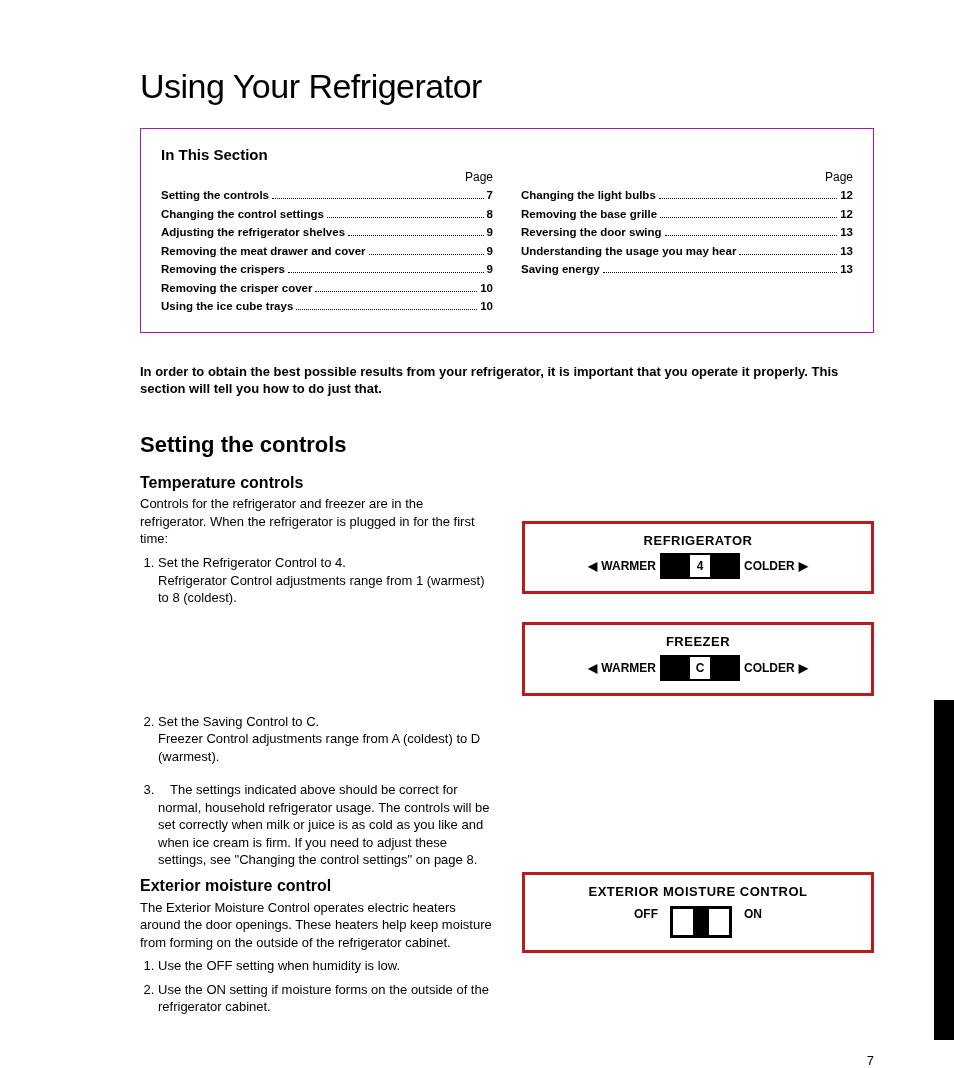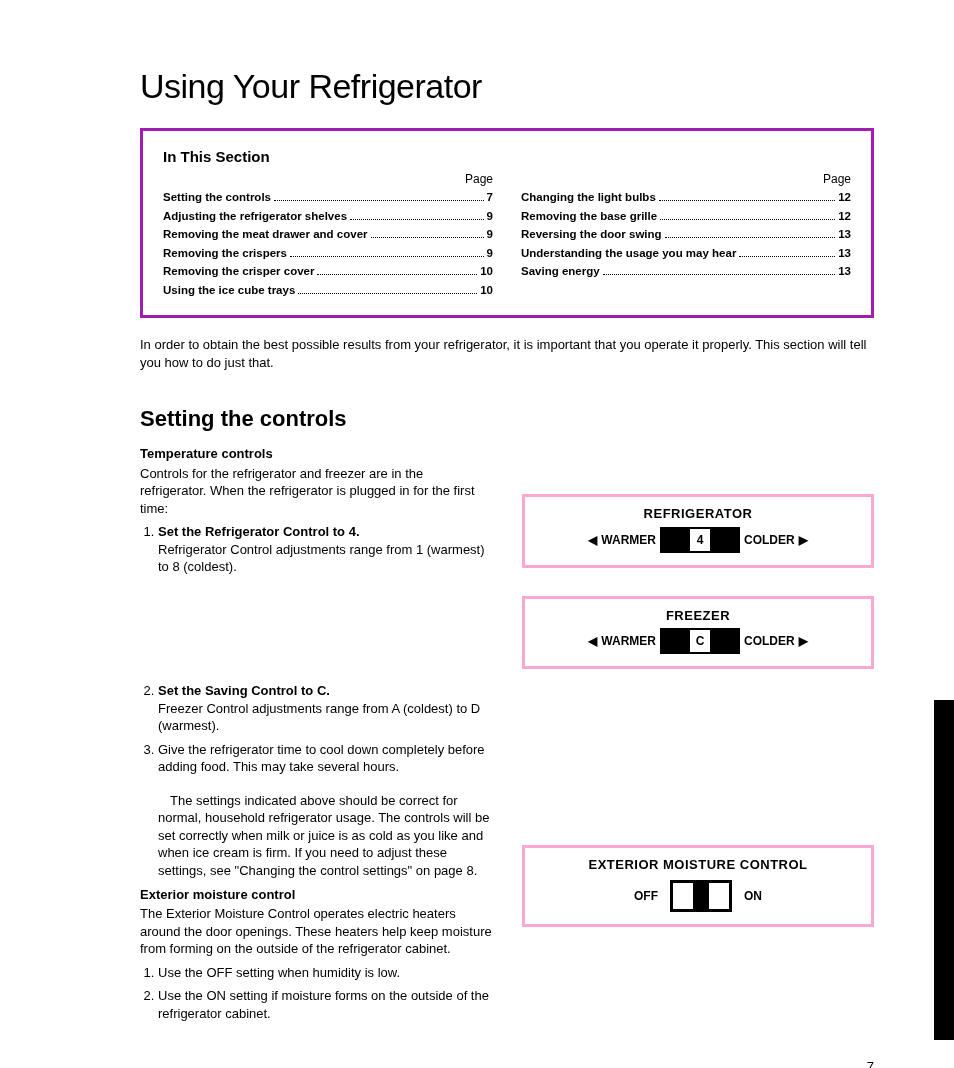--- a/index.html
+++ b/index.html
@@ -13,23 +13,23 @@
     font-size: 13px;
     line-height: 1.35;
   }
   h1 {
     font-size: 34px;
     font-weight: 400;
     margin: 24px 0 18px 0;
     letter-spacing: -0.5px;
   }
   .toc-box {
-    border: 3px solid #a21caf;
+    border: 1px solid #a21caf;
     padding: 10px 20px 14px 20px;
-    margin-bottom: 18px;
+    margin-bottom: 30px;
   }
   .toc-title {
     font-weight: 900;
     font-size: 15px;
     margin: 6px 0 4px 0;
   }
   .toc-cols {
     display: flex;
     gap: 28px;
   }
@@ -49,43 +49,43 @@
     white-space: nowrap;
   }
   .toc-row .label { flex: 0 0 auto; }
   .toc-row .dots {
     flex: 1 1 auto;
     border-bottom: 1.5px dotted #000;
     margin: 0 3px 3px 3px;
     min-width: 8px;
   }
   .toc-row .pg { flex: 0 0 auto; }
-  .intro { margin: 10px 0 32px 0; }
+  .intro { margin: 10px 0 32px 0; font-weight: bold; }
   h2 {
     font-size: 22px;
     font-weight: 900;
     margin: 30px 0 6px 0;
   }
   h3 {
-    font-size: 13px;
+    font-size: 16px;
     font-weight: 900;
     margin: 6px 0 2px 0;
   }
   .two-col {
     display: flex;
     gap: 30px;
   }
   .left-col { flex: 1; }
   .right-col { flex: 1; display: flex; flex-direction: column; gap: 28px; padding-top: 55px;}
   ol { padding-left: 18px; margin: 6px 0; }
   ol li { margin-bottom: 6px; }
-  .step-title { font-weight: 700; margin-top: 36px; }
+  .step-title { font-weight: 400; margin-top: 36px; }
   .indent-para { text-indent: 12px; margin-top: 16px; }
   .ctrl-panel {
-    border: 3px solid #f9a8d4;
+    border: 3px solid #b91c1c;
     padding: 8px 12px 12px 12px;
     text-align: center;
     font-weight: 900;
     font-size: 13px;
   }
   .ctrl-panel .ctrl-title { margin-bottom: 4px; letter-spacing: 0.5px;}
   .ctrl-row {
     display: flex;
     align-items: center;
     justify-content: center;
@@ -117,21 +117,21 @@
     vertical-align: middle;
     margin: 0 6px;
   }
   .moist-panel .toggle .seg {
     width: 20px; border-right: 3px solid #000;
   }
   .moist-panel .toggle .mid {
     width: 10px; background: #000;
   }
   .moist-panel .toggle .seg:last-child { border-right: none; }
-  .moist-row { display:flex; align-items:center; justify-content:center; margin-top:6px;}
+  .moist-row { display:flex; align-items:flex-start; justify-content:center; margin-top:6px;}
   .moist-row .lbl { font-size: 12px; font-weight: 900; padding: 0 6px;}
   .page-num { text-align: right; margin-top: 30px; }
   .black-bar {
     position: fixed;
     right: 0;
     top: 700px;
     width: 20px;
     height: 340px;
     background: #000;
   }
@@ -149,20 +149,25 @@
     </div>
     <div class="toc-col"></div>
   </div>
   <div class="toc-cols">
     <div class="toc-col">
       <div class="toc-page-head">Page</div>
       <div class="toc-row">
           <span class="label">Setting the controls</span>
           <span class="dots"></span>
           <span class="pg">7</span>
+        </div>
+      <div class="toc-row">
+          <span class="label">Changing the control settings</span>
+          <span class="dots"></span>
+          <span class="pg">8</span>
         </div>
       <div class="toc-row">
           <span class="label">Adjusting the refrigerator shelves</span>
           <span class="dots"></span>
           <span class="pg">9</span>
         </div>
       <div class="toc-row">
           <span class="label">Removing the meat drawer and cover</span>
           <span class="dots"></span>
           <span class="pg">9</span>
@@ -226,21 +231,20 @@
       <li>
         <span class="step-title">Set the Refrigerator Control to 4.</span><br>
         <span>Refrigerator Control adjustments range from 1 (warmest) to 8 (coldest).</span>
         <div class="spacer"></div>
       </li>
       <li>
         <span class="step-title">Set the Saving Control to C.</span><br>
         <span>Freezer Control adjustments range from A (coldest) to D (warmest).</span>
       </li>
       <li>
-        <span>Give the refrigerator time to cool down completely before adding food. This may take several hours.</span>
         <div class="indent-para">The settings indicated above should be correct for normal, household refrigerator usage. The controls will be set correctly when milk or juice is as cold as you like and when ice cream is firm. If you need to adjust these settings, see "Changing the control settings" on page 8.</div>
       </li>
     </ol>
 
     <h3>Exterior moisture control</h3>
     <div>The Exterior Moisture Control operates electric heaters around the door openings. These heaters help keep moisture from forming on the outside of the refrigerator cabinet.</div>
     <ol>
       <li>Use the OFF setting when humidity is low.</li>
       <li>Use the ON setting if moisture forms on the outside of the refrigerator cabinet.</li>
     </ol>

